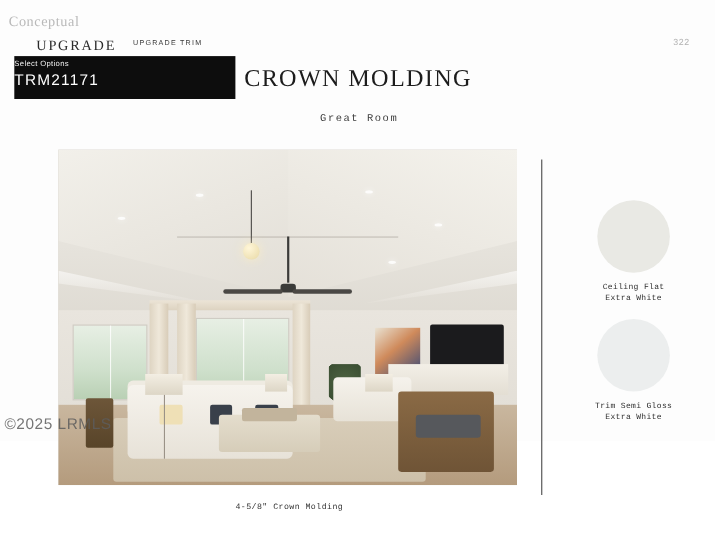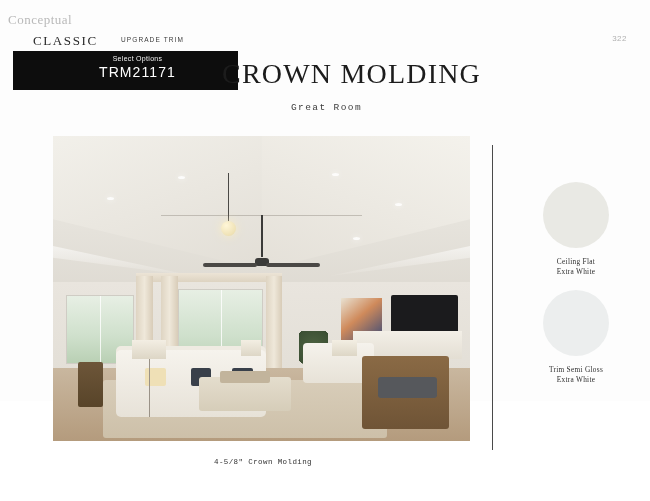--- a/index.html
+++ b/index.html
@@ -62,22 +62,20 @@
 
   
   .option-tag {
     position: absolute;
     left: 13px;
     top: 51px;
     width: 201px;
     height: 39px;
     background: #0d0d0d;
     color: #ffffff;
-    text-align: center;
-    padding-left: 24px;
   }
   .option-tag .sel-label {
     display: block;
     margin-top: 4px;
     font-size: 7px;
     letter-spacing: 0.3px;
     font-family: "Liberation Sans", sans-serif;
     color: #f2f2f2;
   }
   .option-tag .sel-code {
@@ -88,21 +86,21 @@
     font-family: "Liberation Sans", sans-serif;
     color: #ffffff;
   }
 
   
   .main-title {
     position: absolute;
     left: 222px;
     top: 58px;
     font-family: "Liberation Serif", serif;
-    font-size: 28px;
+    font-size: 22px;
     letter-spacing: 1.2px;
     color: #1c1c1c;
   }
   .sub-title {
     position: absolute;
     left: 291px;
     top: 102px;
     font-family: "Liberation Mono", monospace;
     font-size: 9.5px;
     letter-spacing: 1.4px;
@@ -391,21 +389,21 @@
   .swatch-group.g1 { top: 182px; }
   .swatch-group.g2 { top: 290px; }
   .swatch-circle {
     width: 66px;
     height: 66px;
     border-radius: 50%;
     margin: 0 auto;
   }
   .swatch-label {
     margin-top: 9px;
-    font-family: Liberation Serif, serif;
+    font-family: Liberation Mono, monospace;
     font-size: 7.3px;
     line-height: 10px;
     letter-spacing: 0.3px;
     color: #2e2e2e;
   }
   .swatch-label .l2 { display: block; }
 
   
   .watermark {
     position: absolute;
@@ -417,21 +415,21 @@
     color: #5d5d5d;
     opacity: 0.85;
   }
 </style>
 </head>
 <body>
 
 <div class="page">
 
   <div class="brand-conceptual">Conceptual</div>
-  <div class="brand-classic">CLASSIC</div>
+  <div class="brand-classic">UPGRADE</div>
   <div class="upgrade-trim">UPGRADE TRIM</div>
   <div class="page-number">322</div>
 
   <div class="option-tag">
     <span class="sel-label">Select Options</span>
     <span class="sel-code">TRM21171</span>
   </div>
 
   <div class="main-title">CROWN MOLDING</div>
   <div class="sub-title">Great Room</div>
@@ -514,13 +512,14 @@
   </div>
 
   <div class="swatch-group g2">
     <div class="swatch-circle" style="background:#eceeee;"></div>
     <div class="swatch-label">
       <span class="l2">Trim Semi Gloss</span>
       <span class="l2">Extra White</span>
     </div>
   </div>
 
+  <div class="watermark">©2025 LRMLS</div>
 </div>
 
 </body></html>

